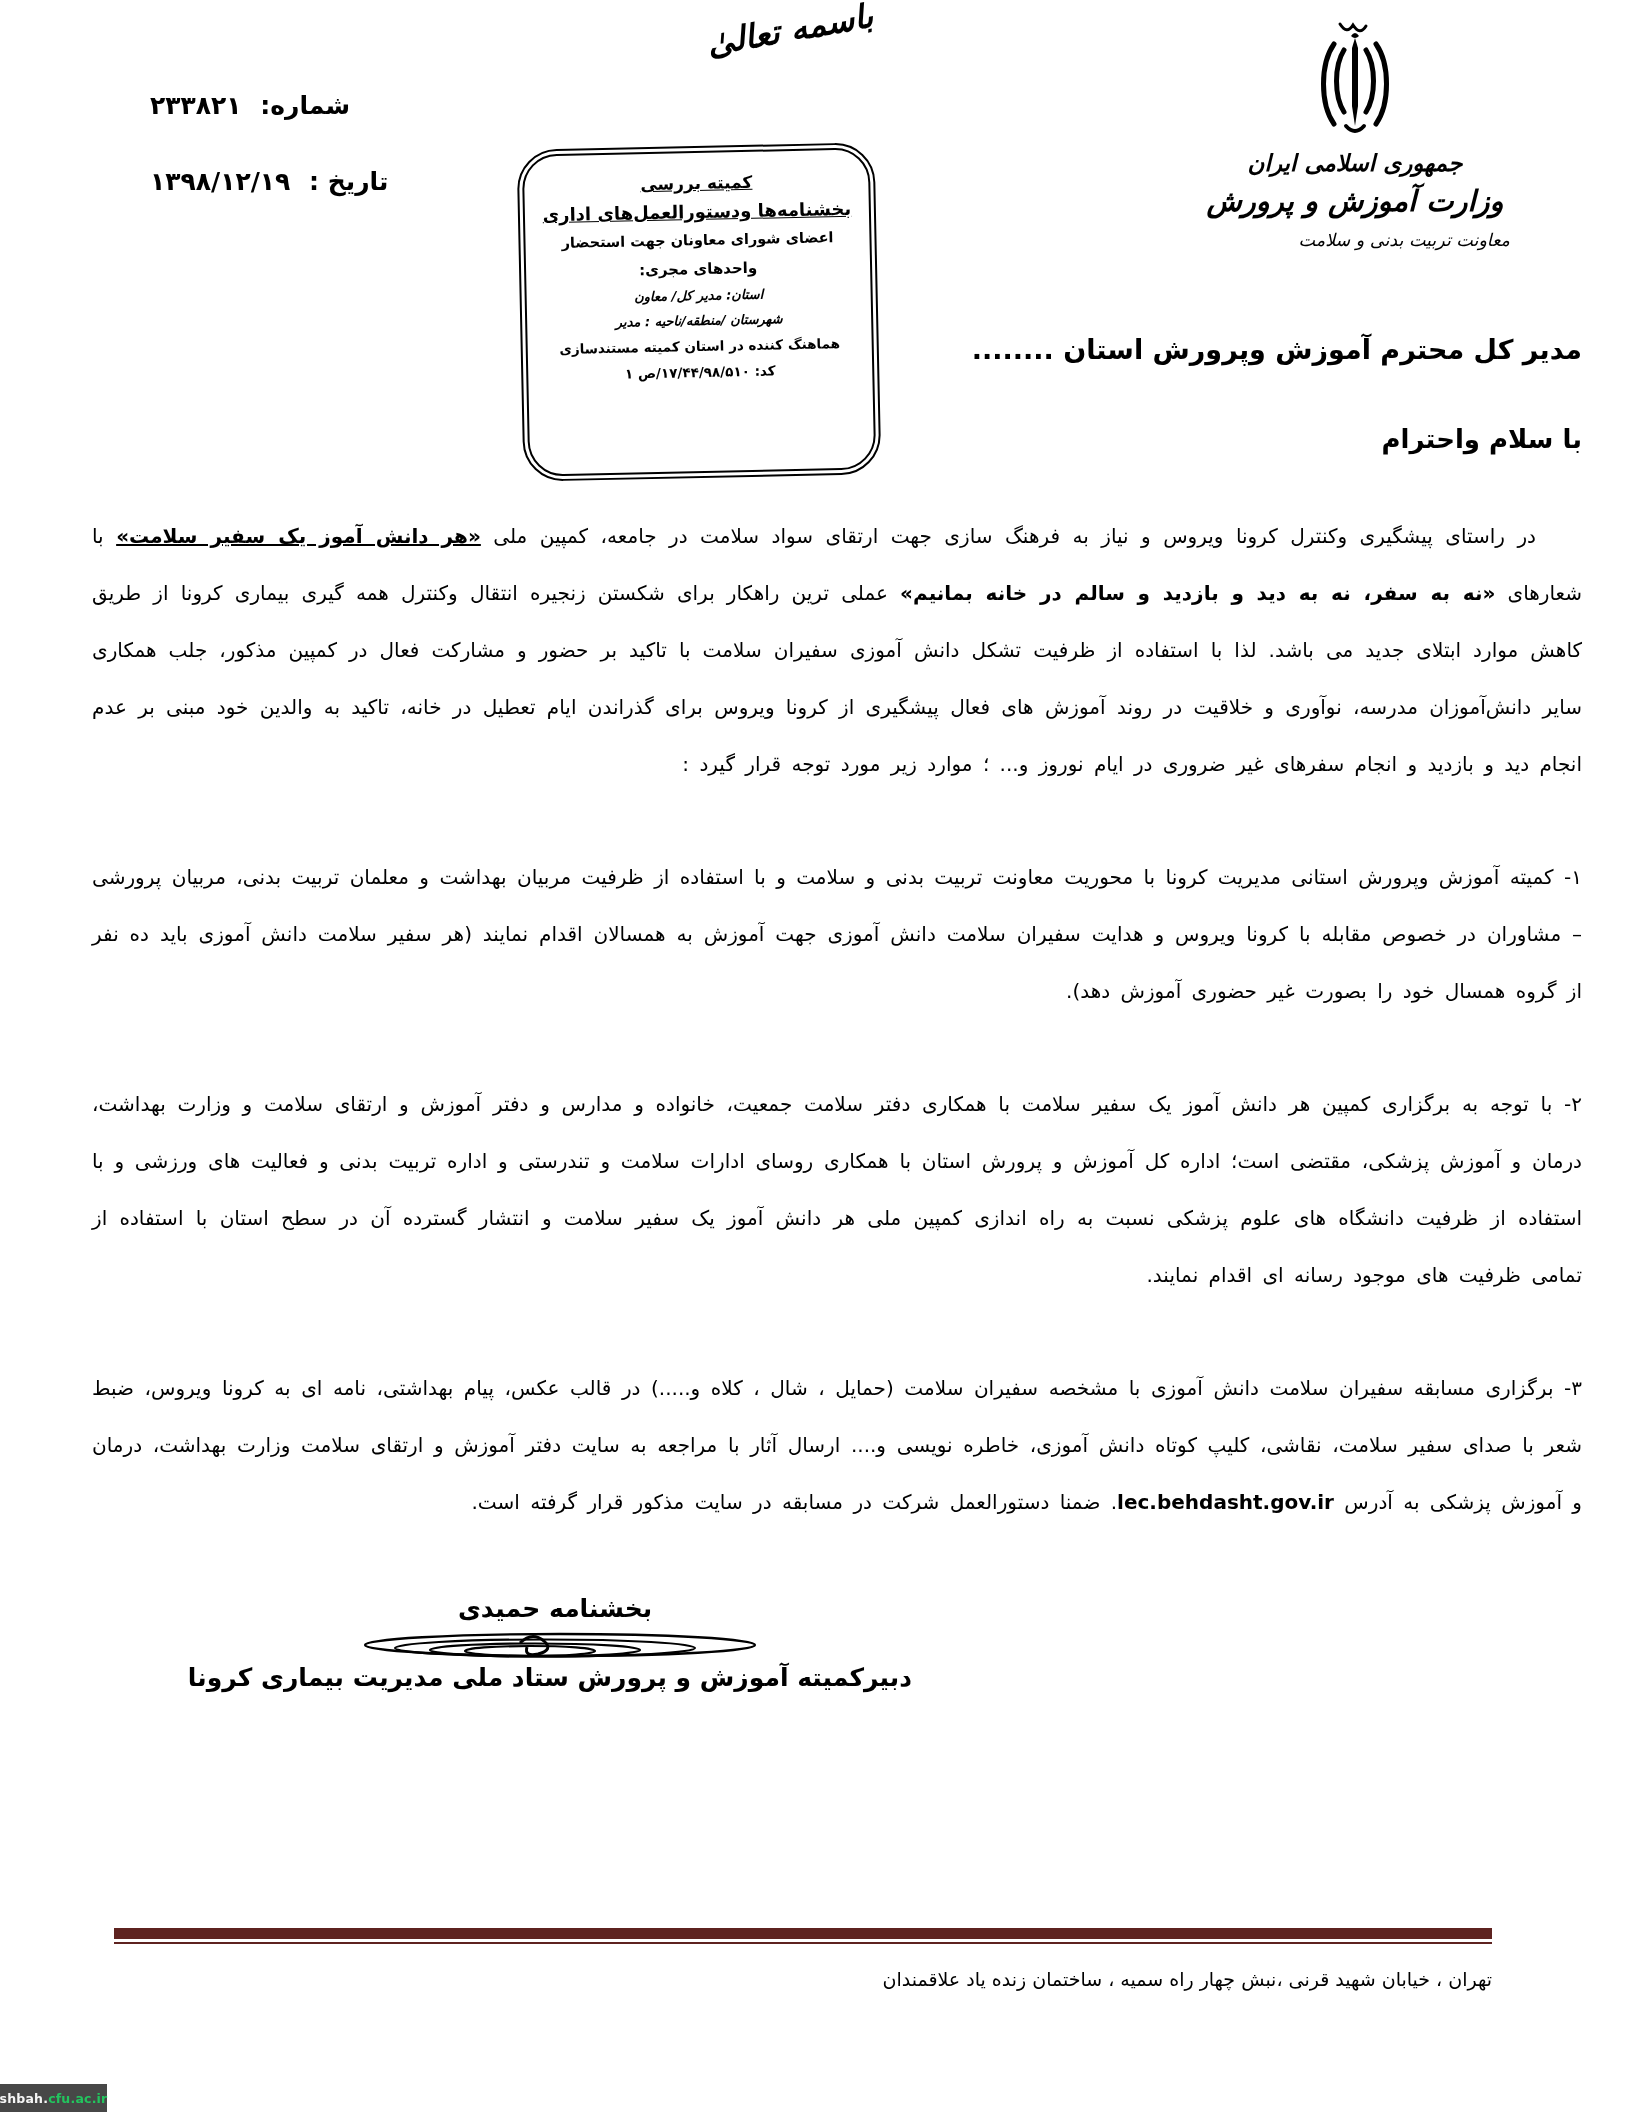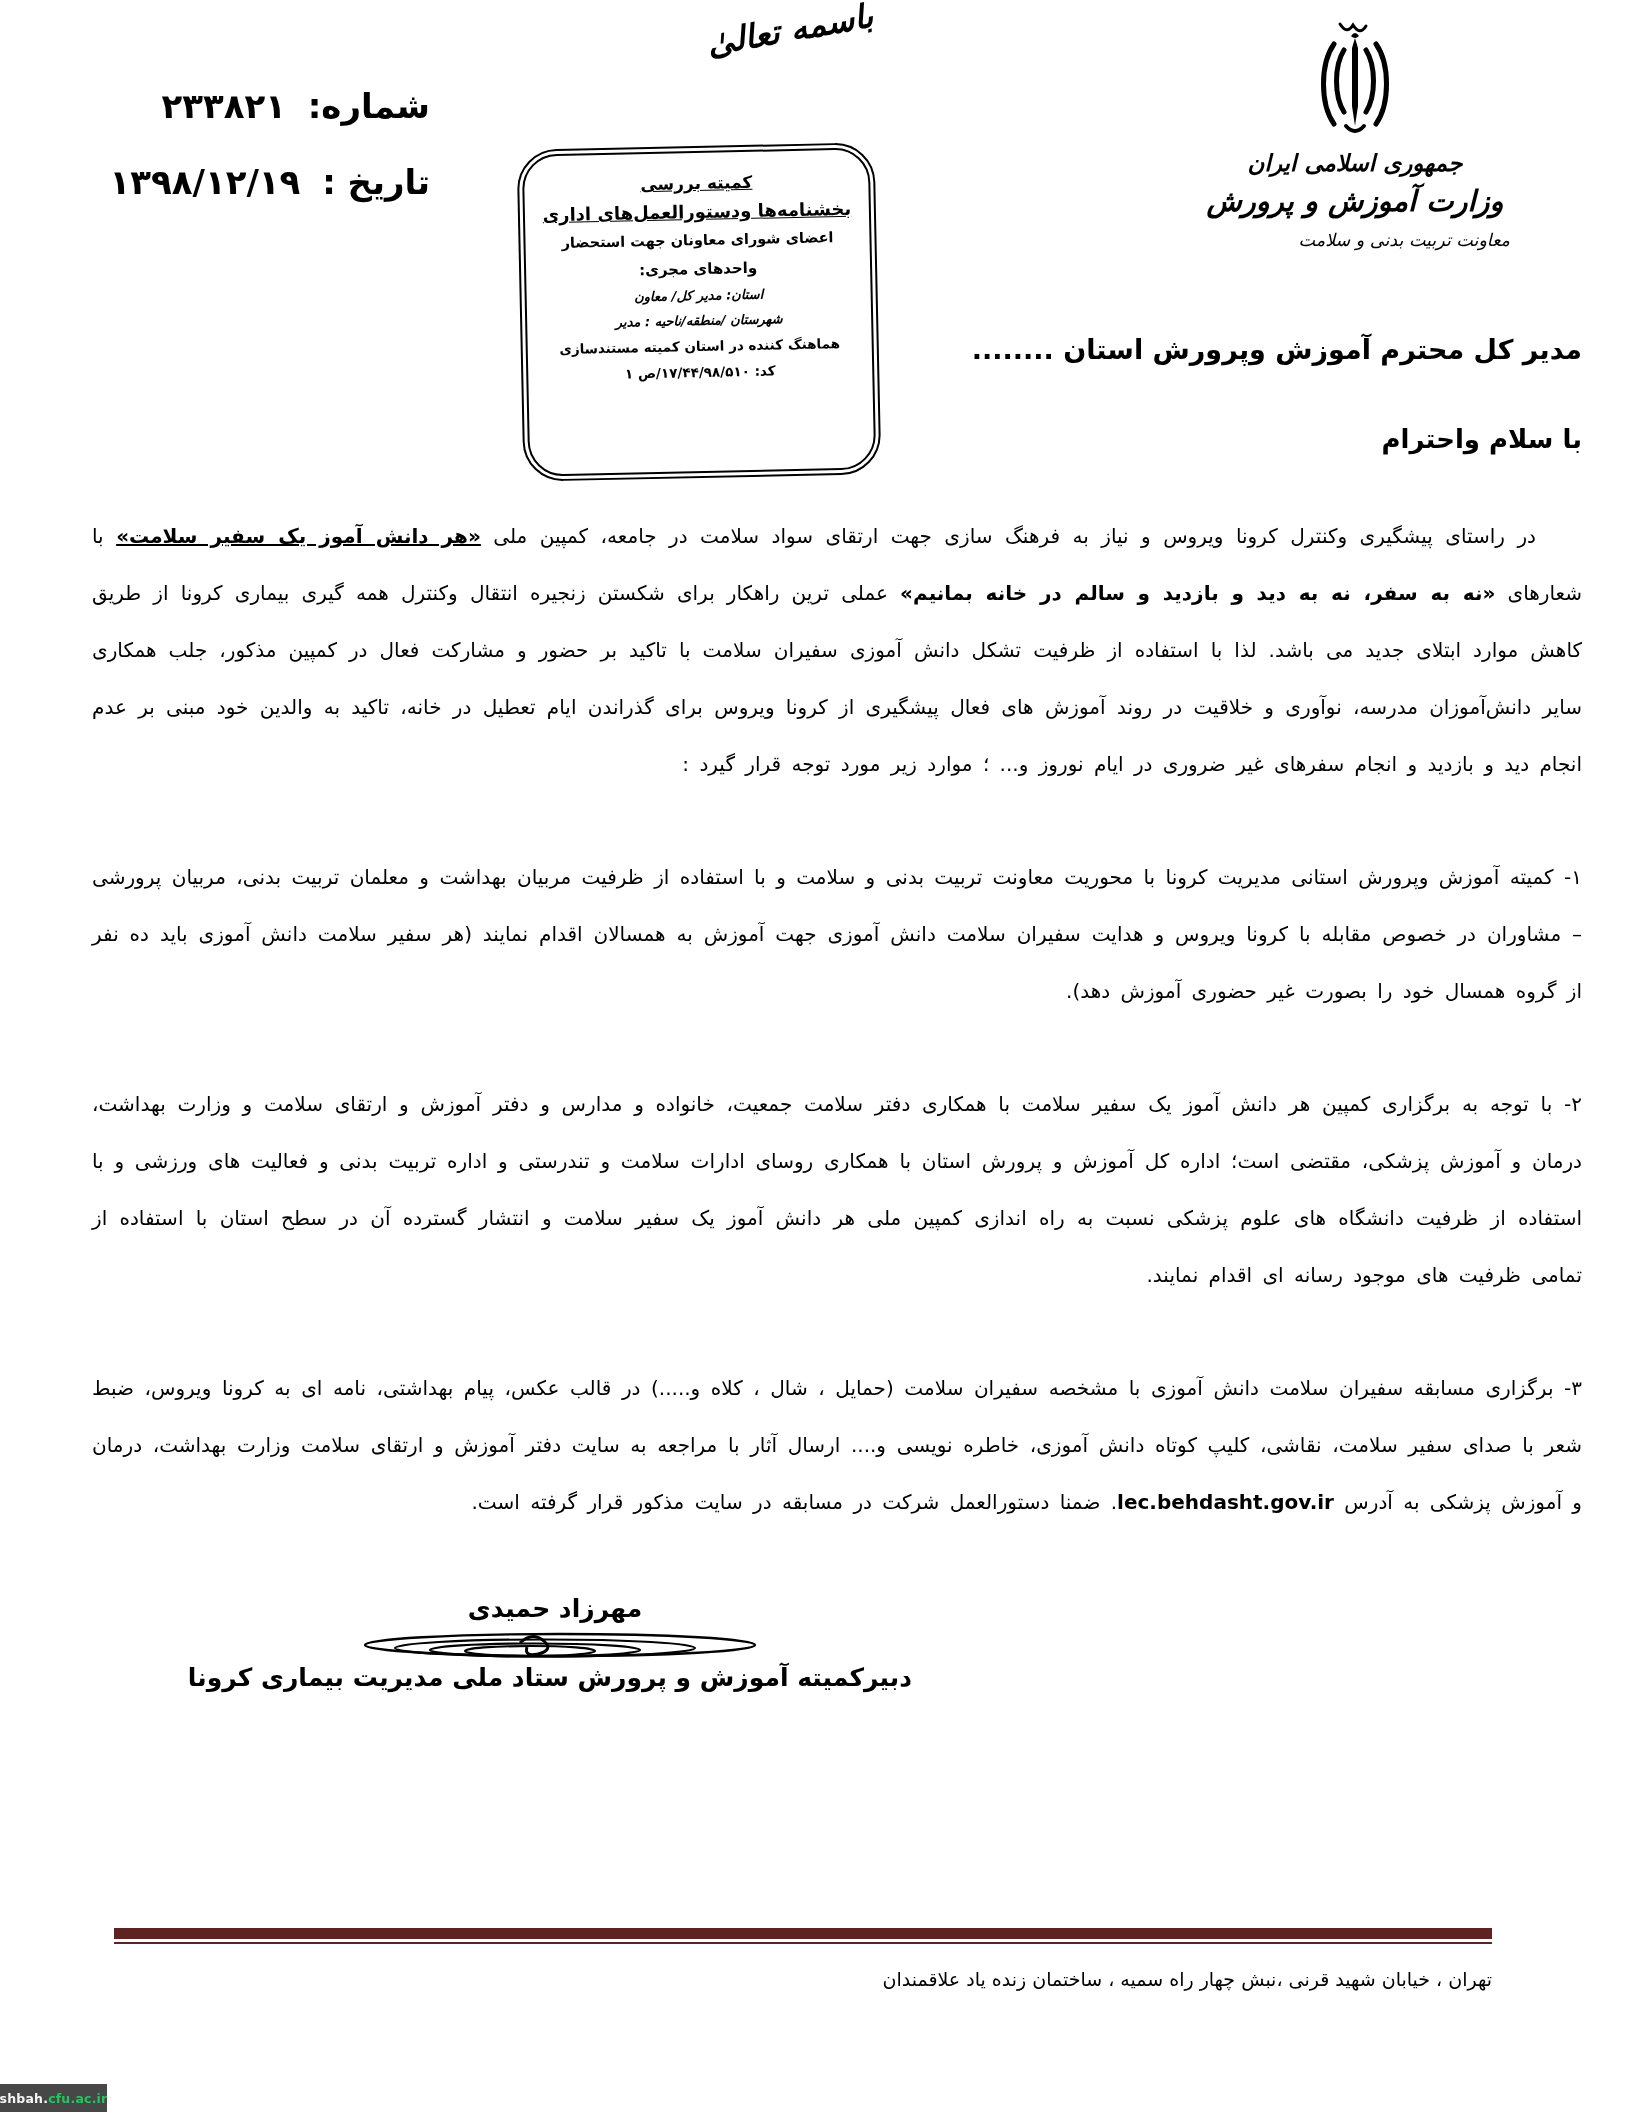--- a/index.html
+++ b/index.html
@@ -13,22 +13,22 @@
   .rtl{direction:rtl;}
 
   
   .bismillah{
     left:640px;top:10px;width:300px;text-align:center;
     font-size:33px;font-weight:bold;font-style:italic;
     transform:rotate(-10deg);letter-spacing:-1px;
   }
 
   
-  .meta{left:150px;top:86px;width:280px;text-align:right;direction:rtl;
-    font-weight:bold;font-size:34px;line-height:40px;}
+  .meta{left:150px;top:86px;width:280px;text-align:left;direction:rtl;
+    font-weight:bold;font-size:25px;line-height:40px;}
   .meta-line{white-space:nowrap;}
   .meta-line + .meta-line{margin-top:36px;}
   .meta-line .val{margin-right:10px;}
 
   
   .letterhead{left:1200px;top:16px;width:310px;text-align:center;direction:rtl;}
   .letterhead svg{display:block;margin:0 auto;}
   .lh-country{font-size:23px;font-weight:600;font-style:italic;margin-top:2px;}
   .lh-ministry{font-size:29px;font-weight:600;font-style:italic;margin-top:8px;}
   .lh-deputy{font-size:17.5px;font-weight:500;font-style:italic;margin-top:12px;text-align:right;}
@@ -135,21 +135,21 @@
   <div class="abs salutation">با سلام واحترام</div>
 
   <div class="abs letter-body">
       <p class="para indent"><span>در راستای پیشگیری وکنترل کرونا ویروس و نیاز به فرهنگ سازی جهت ارتقای سواد سلامت در جامعه، کمپین ملی </span><span class="seg-b seg-u">«هر دانش آموز یک سفیر سلامت»</span><span> با شعارهای </span><span class="seg-b">«نه به سفر، نه به دید و بازدید و سالم در خانه بمانیم»</span><span> عملی ترین راهکار برای شکستن زنجیره انتقال وکنترل همه گیری بیماری کرونا از طریق کاهش موارد ابتلای جدید می باشد. لذا با استفاده از ظرفیت تشکل دانش آموزی سفیران سلامت با تاکید بر حضور و مشارکت فعال در کمپین مذکور،  جلب همکاری سایر دانش‌آموزان مدرسه، نوآوری و خلاقیت در روند آموزش های  فعال پیشگیری از کرونا ویروس برای گذراندن ایام تعطیل در خانه، تاکید به والدین خود مبنی بر عدم انجام دید و بازدید و انجام سفرهای غیر ضروری در ایام نوروز و... ؛ موارد زیر مورد توجه قرار گیرد :</span></p>
       <p class="para"><span>۱- کمیته آموزش وپرورش استانی مدیریت کرونا با محوریت معاونت تربیت بدنی و سلامت و با استفاده از ظرفیت مربیان بهداشت و معلمان تربیت بدنی، مربیان پرورشی – مشاوران در خصوص مقابله با کرونا ویروس و هدایت سفیران سلامت دانش آموزی جهت آموزش به همسالان اقدام نمایند (هر سفیر سلامت دانش آموزی باید ده نفر از گروه همسال خود را بصورت غیر حضوری آموزش دهد).</span></p>
       <p class="para"><span>۲- با توجه به برگزاری کمپین هر دانش آموز یک سفیر سلامت با همکاری دفتر سلامت جمعیت، خانواده و مدارس  و دفتر آموزش و ارتقای سلامت و وزارت بهداشت، درمان و  آموزش پزشکی، مقتضی است؛ اداره کل آموزش و پرورش استان با همکاری روسای ادارات سلامت و تندرستی و اداره تربیت بدنی و فعالیت های ورزشی و با استفاده از ظرفیت دانشگاه های علوم پزشکی نسبت به راه اندازی کمپین ملی هر دانش آموز یک سفیر سلامت و انتشار گسترده آن در سطح استان با استفاده از تمامی ظرفیت های موجود رسانه ای اقدام نمایند.</span></p>
       <p class="para"><span>۳- برگزاری مسابقه سفیران سلامت دانش آموزی با مشخصه سفیران سلامت (حمایل ، شال ، کلاه و.....) در قالب عکس، پیام بهداشتی، نامه ای به کرونا ویروس، ضبط شعر با صدای سفیر سلامت، نقاشی، کلیپ کوتاه دانش آموزی، خاطره نویسی و.... ارسال آثار با مراجعه به سایت دفتر آموزش و ارتقای سلامت وزارت بهداشت، درمان و آموزش پزشکی به آدرس </span><span class="seg-b seg-ltr">lec.behdasht.gov.ir</span><span>. ضمنا دستورالعمل شرکت در مسابقه  در سایت مذکور قرار گرفته است.</span></p>
     </div>
 
   <div class="abs signature">
-    <div class="sig-name">مهرزاد حمیدی</div>
+    <div class="sig-name">بخشنامه حمیدی</div>
     <span>
       <svg width="420" height="56" viewBox="0 0 420 56" aria-hidden="true">
         <ellipse cx="215" cy="26" rx="195" ry="11" fill="none" stroke="#000" stroke-width="2.4"></ellipse>
         <ellipse cx="200" cy="29" rx="150" ry="8.5" fill="none" stroke="#000" stroke-width="2.2"></ellipse>
         <ellipse cx="190" cy="31" rx="105" ry="6.5" fill="none" stroke="#000" stroke-width="2.2"></ellipse>
         <ellipse cx="185" cy="32" rx="65" ry="5" fill="none" stroke="#000" stroke-width="2.2"></ellipse>
         <path d="M175 24 q12 -12 24 -2 q10 9 -6 13 q-14 3 -11 -7" fill="none" stroke="#000" stroke-width="3"></path>
       </svg>
     </span>
     <div class="sig-title">دبیرکمیته آموزش و پرورش ستاد ملی مدیریت بیماری کرونا</div>

